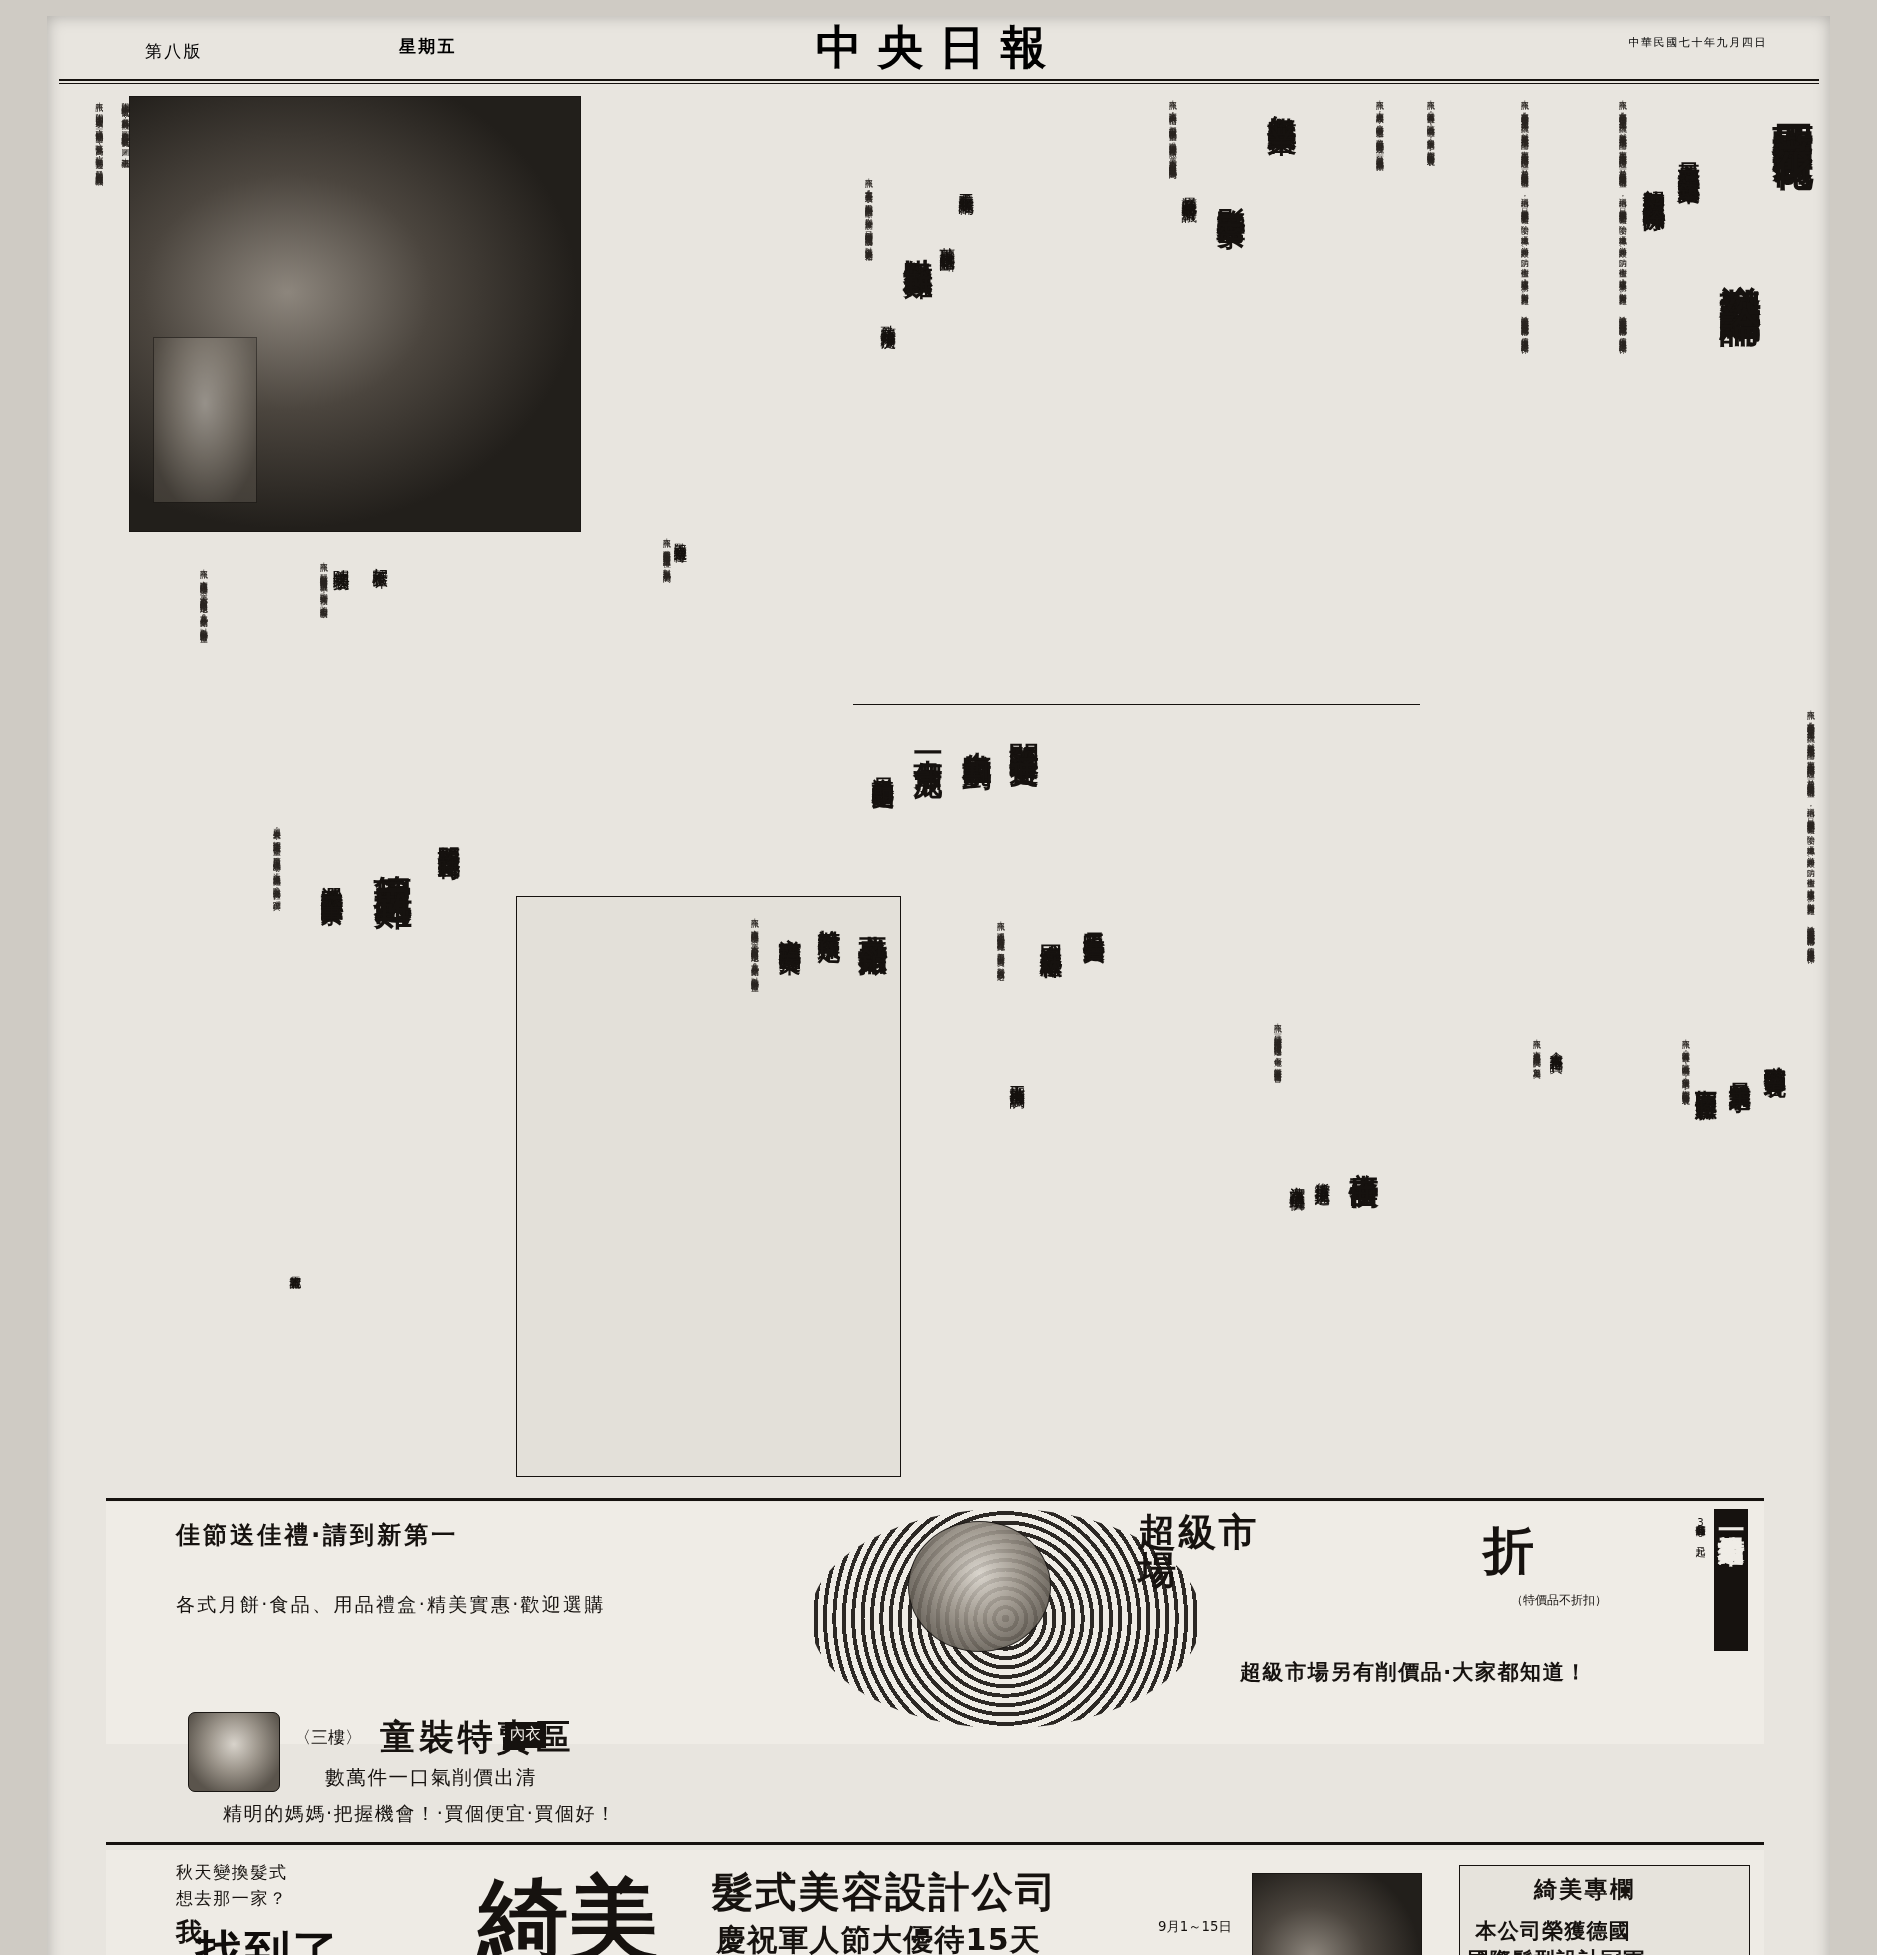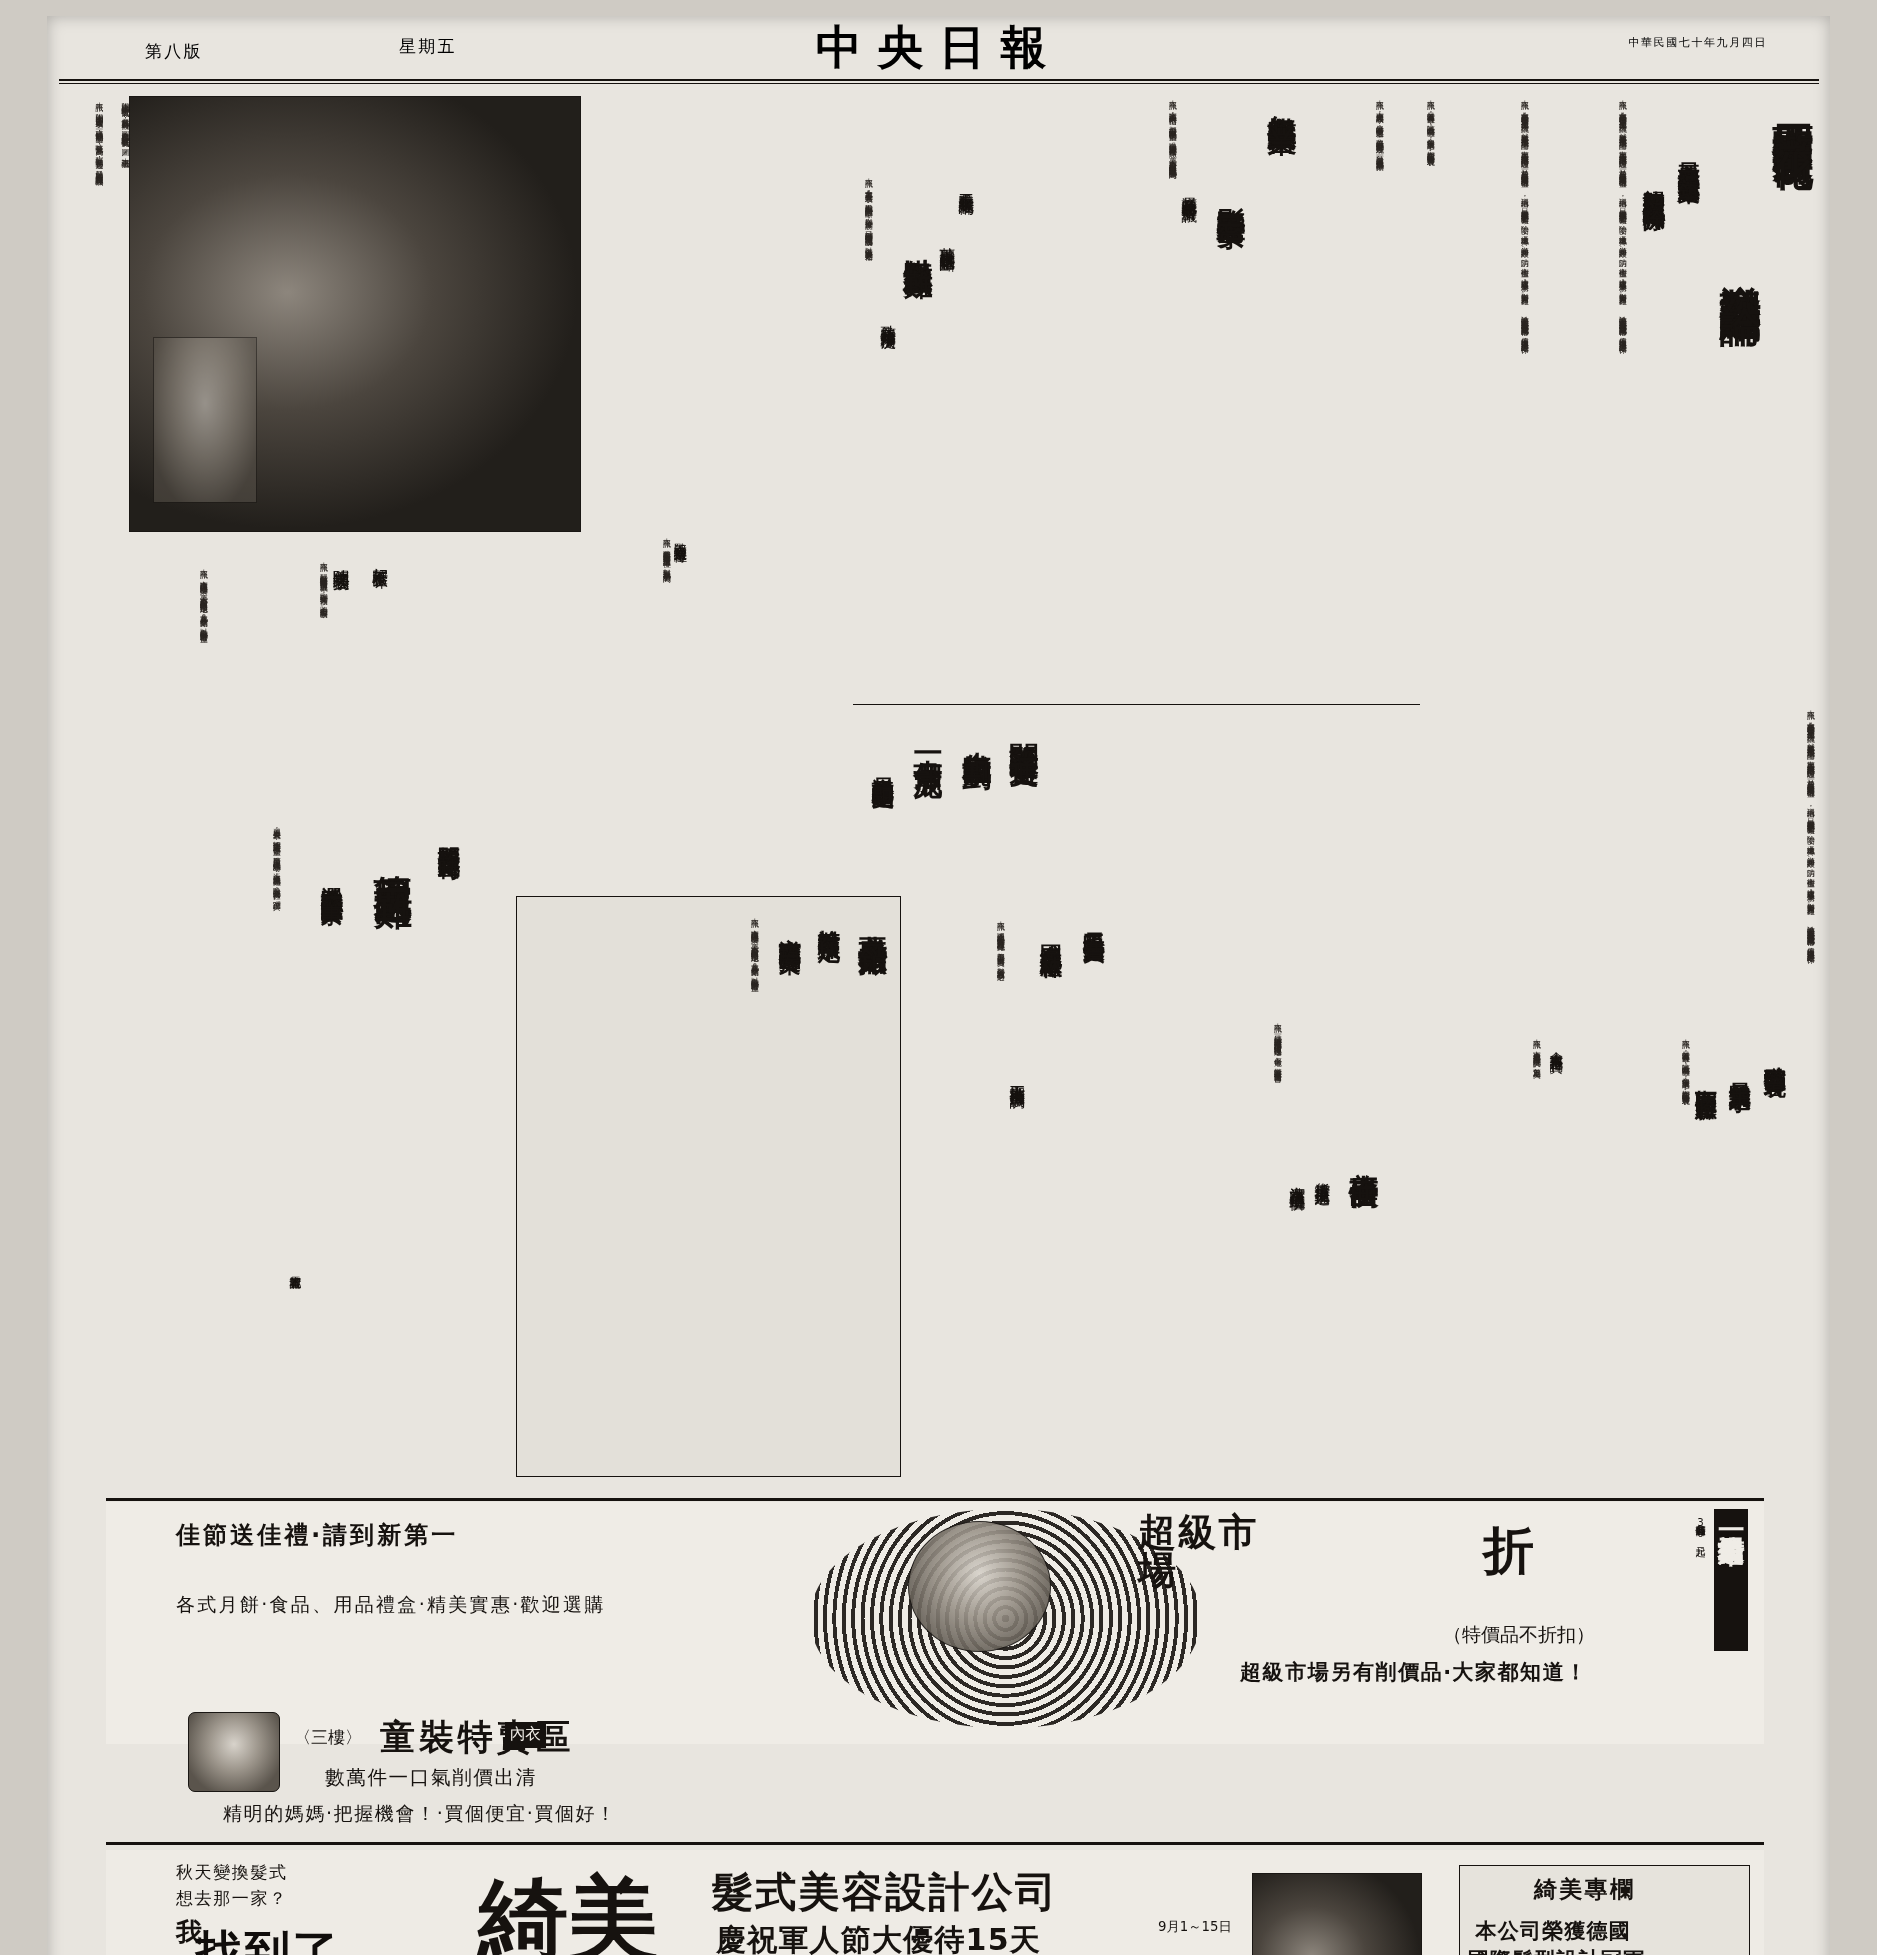--- a/index.html
+++ b/index.html
@@ -27,21 +27,21 @@
   .blk{position:absolute;color:#16120f;}
   .bold{font-weight:bold;}
   
   #masthead{position:absolute;left:0;top:0;width:1783px;height:66px;}
   #masthead .title{
     position:absolute;left:665px;top:1.6px;width:454px;text-align:center;
     font-size:46px;font-weight:bold;letter-spacing:15.6px;
     font-family:Liberation Mono, monospace;
   }
   #masthead .left1{position:absolute;left:98px;top:24px;font-size:17px;letter-spacing:2.3px;}
-  #masthead .left2{position:absolute;left:352px;top:19.6px;font-size:17px;letter-spacing:2.3px;}
+  #masthead .left2{position:absolute;left:352px;top:19.6px;font-size:17px;letter-spacing:2.3px;font-weight:bold;}
   #masthead .right1{position:absolute;right:63px;top:19.6px;font-size:11px;letter-spacing:1.6px;}
   .rule{position:absolute;background:#16120f;}
   
   .hl-xl{font-size:41px;font-weight:bold;letter-spacing:2.3px;}
   .hl-l{font-size:29px;font-weight:bold;letter-spacing:1.6px;}
   .hl-m{font-size:22px;font-weight:bold;letter-spacing:1.2px;}
   .hl-s{font-size:15.6px;letter-spacing:0.8px;}
   .micro{font-size:5.9px;line-height:1.15;color:#3a332c;}
   
   .textfill{
@@ -171,21 +171,21 @@
     <div class="rule" style="left:59px;top:1482px;width:1658px;height:3.9px;"></div>
     <div class="adband" style="left:59px;top:1486px;width:1658px;height:242px;border:none;">
       <div class="blk h bold" style="left:70px;top:17.6px;font-size:24px;letter-spacing:3.1px;">佳節送佳禮‧請到新第一</div>
       <div class="blk h" style="left:70px;top:90px;font-size:19px;letter-spacing:2.3px;">各式月餅‧食品、用品禮盒‧精美實惠‧歡迎選購</div>
 
       <div class="swirl" style="left:704px;top:7.8px;width:391px;height:219px;opacity:.9;"></div>
       <div class="photo light" style="left:802px;top:19.6px;width:141px;height:129px;border-radius:50%;opacity:.9;"></div>
 
       <div class="blk h bold" style="left:1032px;top:11.7px;font-size:38px;line-height:1.0;width:129px;letter-spacing:2.3px;">超級市場</div>
       <div class="blk h bold" style="left:1377px;top:15.6px;font-size:51px;">折</div>
-      <div class="blk h" style="left:1337px;top:90px;font-size:19px;margin-top:30px;">（特價品不折扣）</div>
+      <div class="blk h" style="left:1405px;top:90px;font-size:12px;">（特價品不折扣）</div>
       <div class="blk h bold" style="left:1134px;top:156px;font-size:21px;letter-spacing:1.6px;">超級市場另有削價品‧大家都知道！</div>
 
       <div class="blk v bold" style="right:15.6px;top:7.8px;height:129px;font-size:26.6px;color:#efece6;
            background:#16120f;padding:6.3px 3.1px;">第一公司超級市場</div>
       <div class="blk v" style="right:59px;top:15.6px;height:117px;font-size:10.2px;">每週特價商品30元起</div>
     </div>
 
     <div class="adband" style="left:59px;top:1689px;width:1658px;height:129px;border:none;background:transparent;">
       <div class="photo light" style="left:82px;top:7.8px;width:90px;height:78px;border-radius:7px;"></div>
       <div class="blk h" style="left:188px;top:21.5px;font-size:17px;">〈三樓〉</div>

